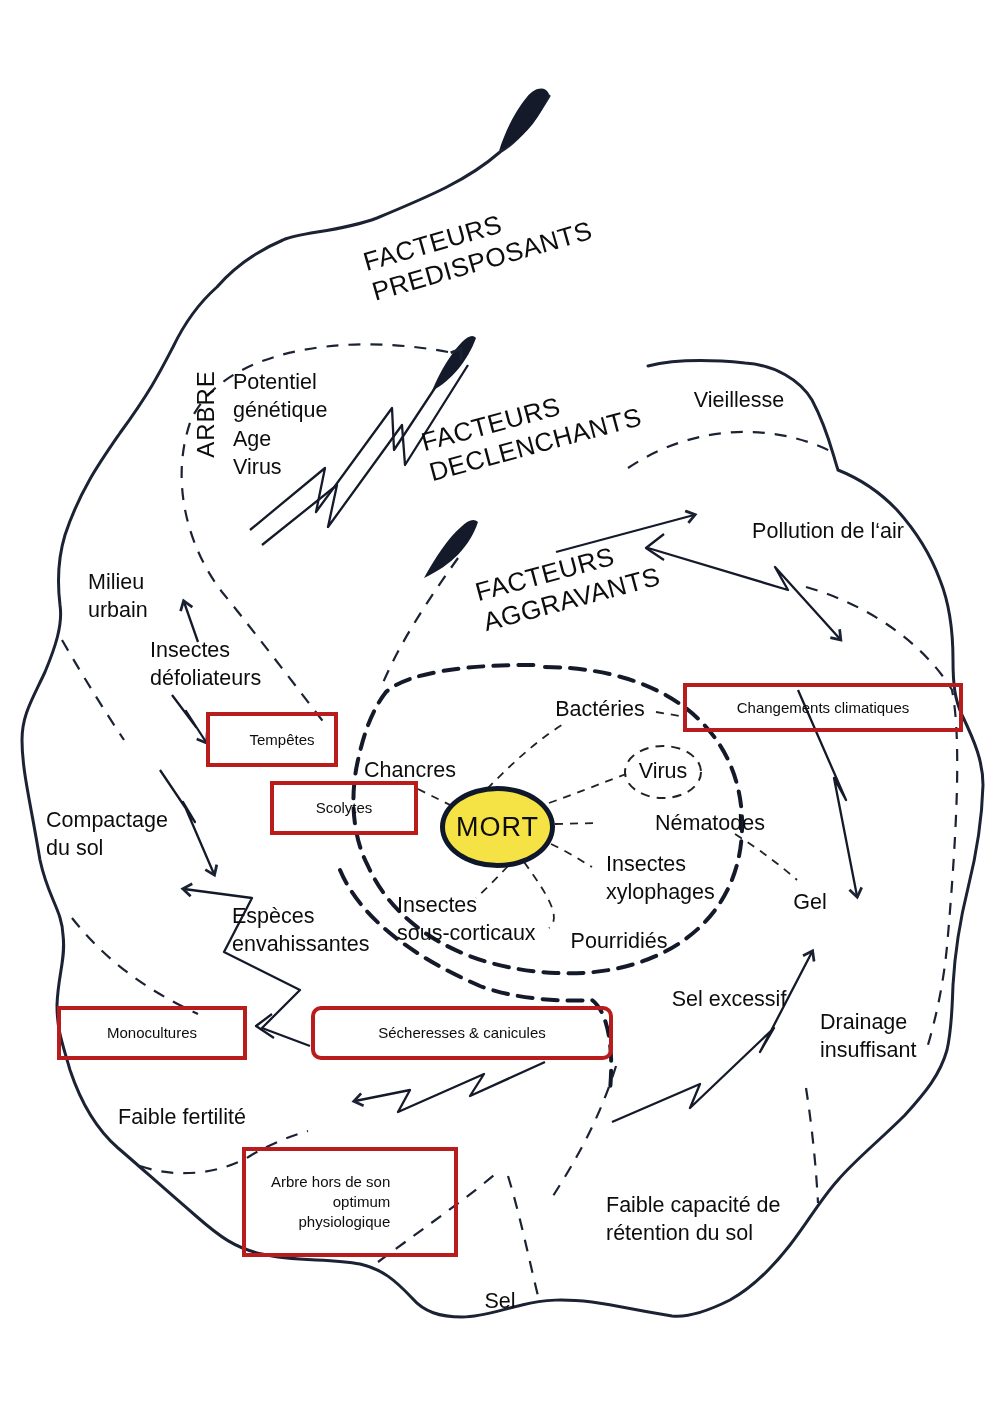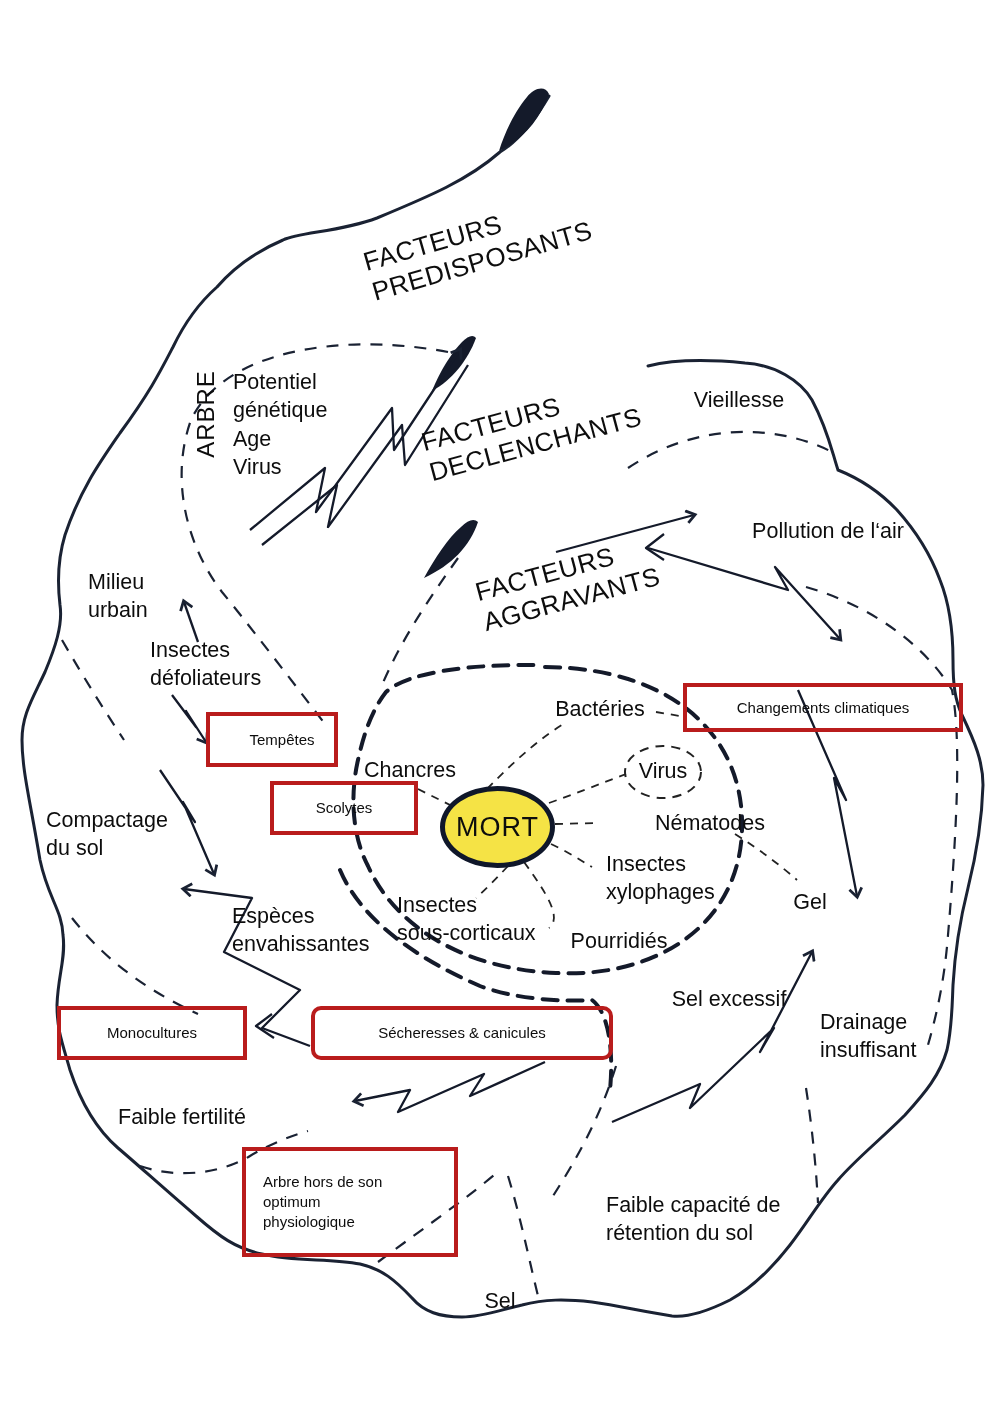--- a/index.html
+++ b/index.html
@@ -22,21 +22,21 @@
   .vertical{
     position:absolute;z-index:3;font-size:24px;letter-spacing:1px;
     transform:translate(-50%,-50%) rotate(-90deg);white-space:nowrap;
   }
   .box{
     position:absolute;z-index:4;border:4px solid #b91c1c;background:transparent;
     display:flex;align-items:center;justify-content:center;
     font-size:15px;text-align:center;white-space:pre-line;line-height:1.32;
     box-sizing:border-box;
   }
-  .box.leftalign{justify-content:flex-start;text-align:left;padding-left:17px;}
+  .box.leftalign{justify-content:flex-start;text-align:right;padding-left:25px;}
   #mort{
     position:absolute;z-index:5;left:440px;top:786px;width:115px;height:82px;
     border:5px solid #0f172a;background:#f5e345;border-radius:50%;
     display:flex;align-items:center;justify-content:center;
     font-size:27px;letter-spacing:1px;box-sizing:border-box;
   }
 </style>
 </head>
 <body>
 

